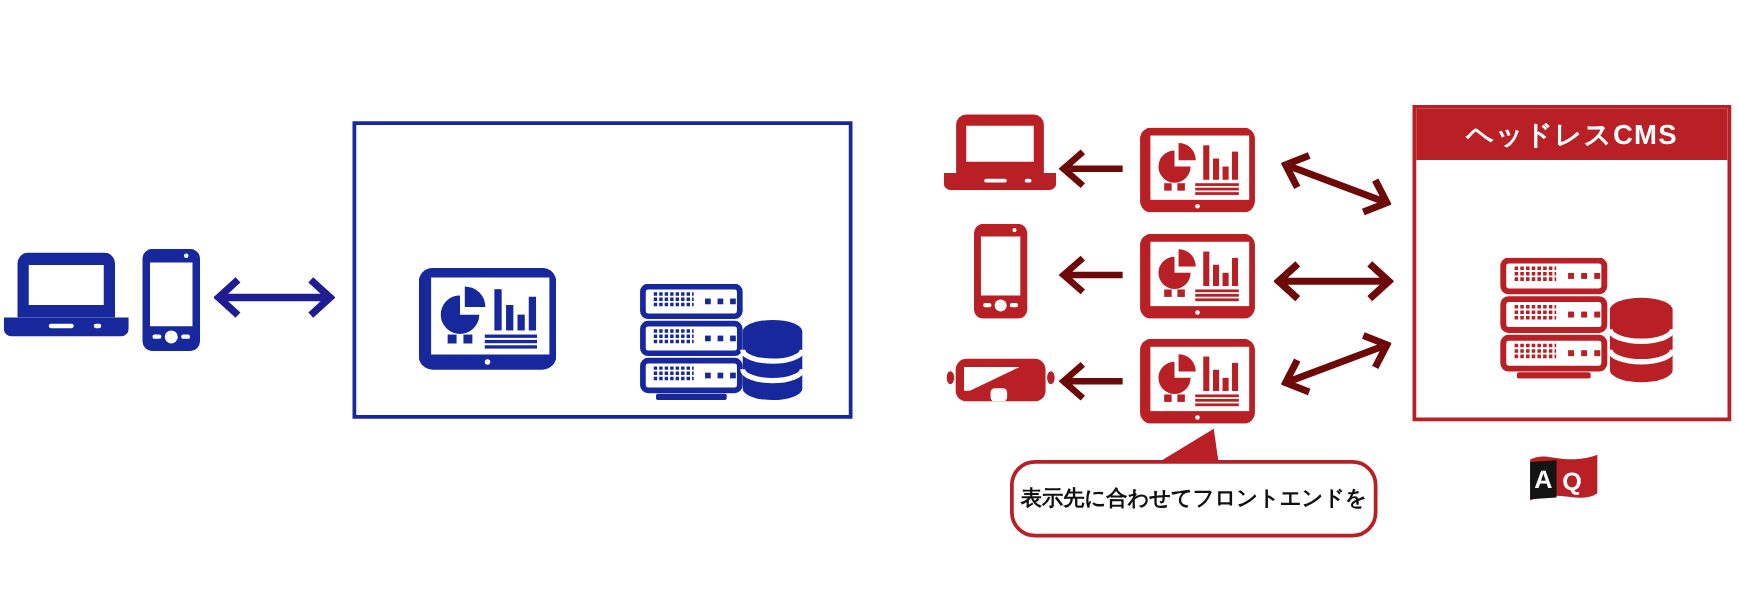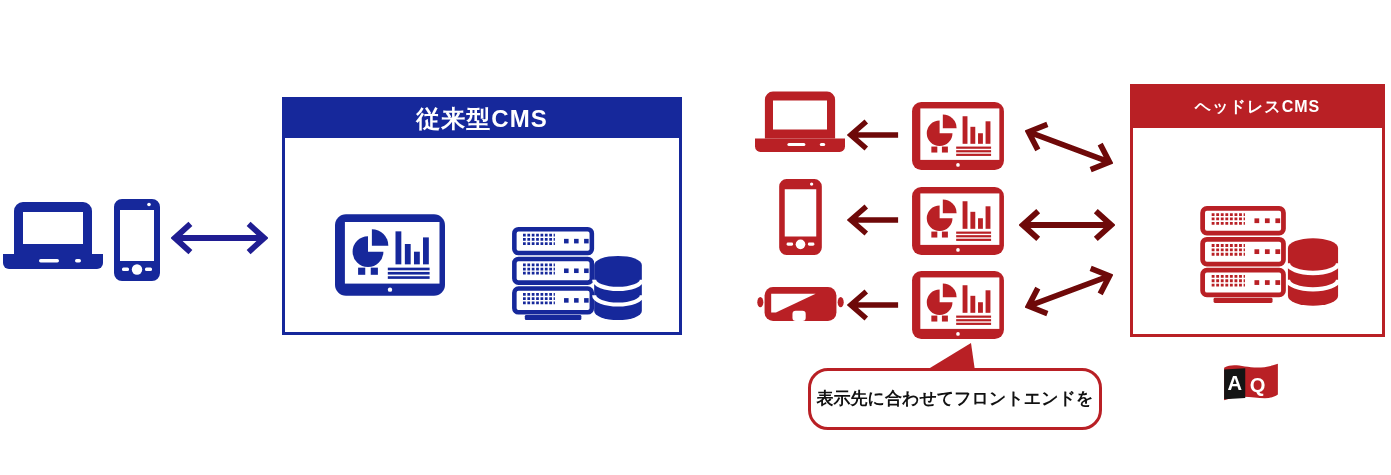--- a/index.html
+++ b/index.html
@@ -13,21 +13,21 @@
   .red{color:var(--red,#B92025);}
   .darkred{color:var(--dark-red,#6E0909);}
   .box{box-sizing:border-box;position:absolute;}
   .box.blue-box{border:3px solid var(--blue,#16289B);}
   .box.red-box{border:3px solid var(--red,#B92025);}
   .box-header{
     position:absolute;left:0;top:0;right:0;display:flex;align-items:center;justify-content:center;
     color:var(--header-text,#fff);font-weight:bold;letter-spacing:1px;
   }
   .blue-box .box-header{background:var(--blue,#16289B);height:38px;font-size:24px;}
-  .red-box .box-header{background:var(--red,#B92025);height:41px;font-size:16px;}
+  .red-box .box-header{background:var(--red,#B92025);height:41px;font-size:22px;}
   .arrow-svg{overflow:visible;}
   .rot20{transform:rotate(20.5deg);}
   .rotm20{transform:rotate(-20.5deg);}
   .callout{
     box-sizing:border-box;position:absolute;left:808px;top:368px;width:294px;height:62px;
     background:#fff;border:3px solid var(--red,#B92025);border-radius:20px;
     display:flex;flex-direction:column;align-items:center;justify-content:center;
     color:var(--bubble-text,#111);font-weight:bold;font-size:17px;line-height:22px;text-align:center;
   }
   .defs{position:absolute;width:0;height:0;overflow:hidden;}
@@ -116,21 +116,20 @@
     </svg>
   <svg class="abs blue" style="left:112px;top:199px;width:50px;height:82px">
       <use href="#sym-phone"></use>
     </svg>
 
   <svg class="abs bluearrow arrow-svg" style="left:171px;top:219px;width:97px;height:38px">
       <use href="#sym-arrow-double"></use>
     </svg>
 
   <div class="box blue-box" style="left:282px;top:97px;width:400px;height:238px">
-    <div class="box-header">従来型CMS</div>
     <svg class="abs blue" style="left:50px;top:112px;width:110px;height:86px">
         <use href="#sym-dashboard"></use>
       </svg>
     <svg class="abs blue" style="left:222px;top:127px;width:94px;height:93px">
         <use href="#sym-server"></use>
       </svg>
     <svg class="abs blue" style="left:307px;top:155px;width:52px;height:66px">
         <use href="#sym-db"></use>
       </svg>
   </div>

